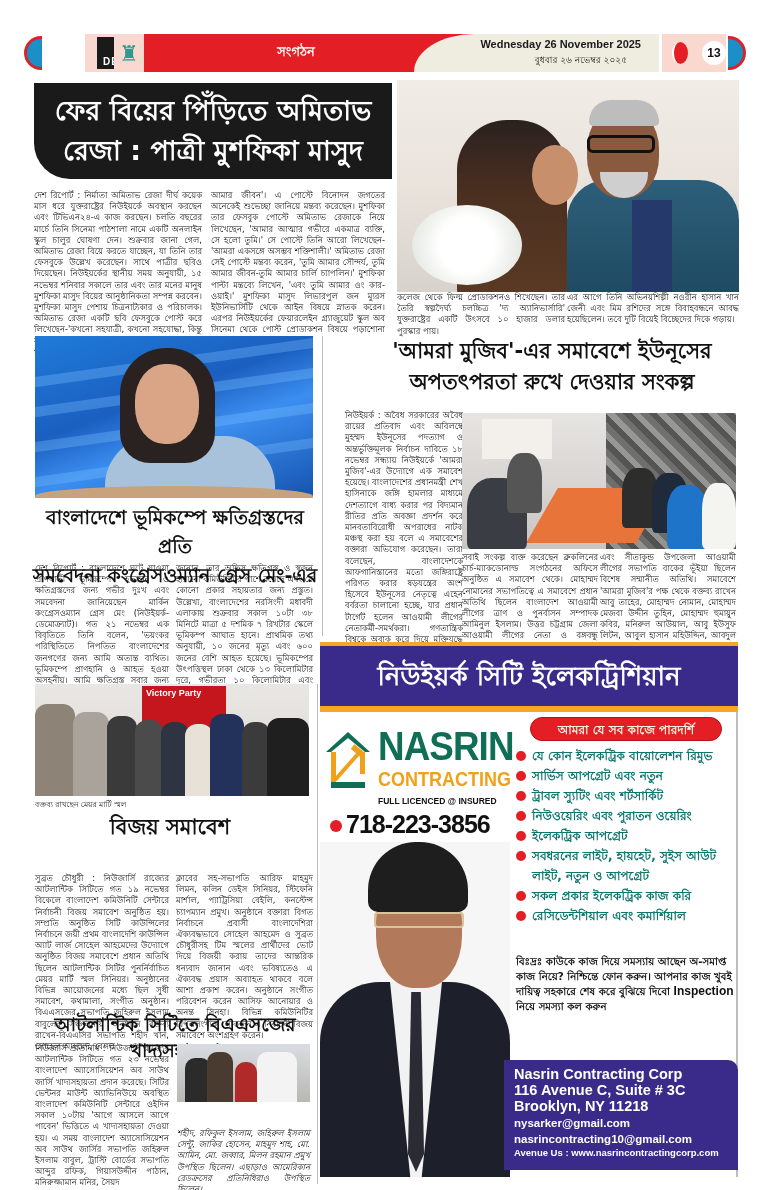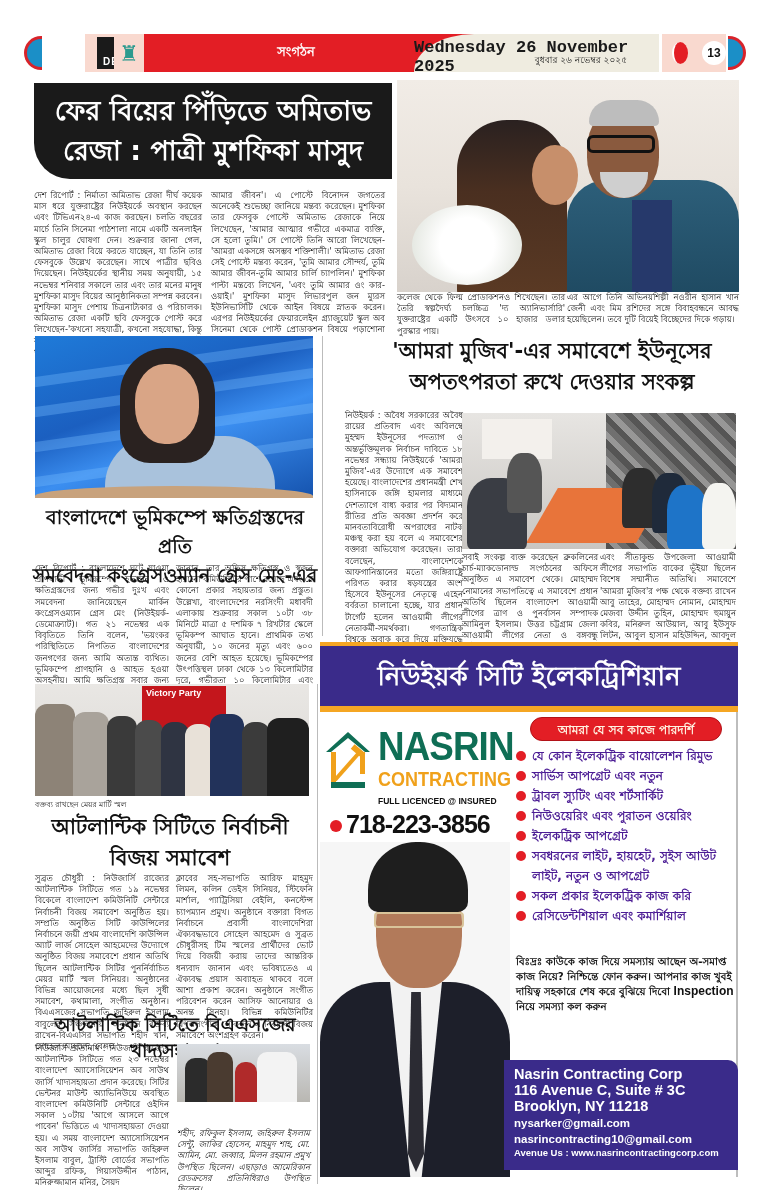--- a/index.html
+++ b/index.html
@@ -10,21 +10,21 @@
   .masthead { position: absolute; left: 24px; top: 34px; width: 722px; height: 38px; }
   .mh-cap { position: absolute; top: 2px; width: 18px; height: 34px; border-radius: 18px; background: #1b8fc7; border: 3px solid #d8232a; }
   .mh-cap.left { left: 0; border-right: none; border-top-right-radius: 0; border-bottom-right-radius: 0; }
   .mh-cap.right { right: 0; border-left: none; border-top-left-radius: 0; border-bottom-left-radius: 0; }
   .mh-logo { position: absolute; left: 18px; top: 0; width: 68px; height: 38px; background: #f9d9cf; display:flex; align-items:center; justify-content:center;margin-left:43px; }
   .mh-logo .box { width: 44px; height: 32px; background: #1a1a1a; color: #fff; font-family: "Liberation Sans", sans-serif; font-weight: bold; font-size: 10px; display:flex; align-items:flex-end; justify-content:center; padding-bottom: 2px; letter-spacing: 1px; }
   .mh-statue { position: absolute; left: 90px; top: 0; width: 30px; height: 38px; background: #f9d9cf; display:flex; align-items:center; justify-content:center; color: #2c9a8e; font-size: 22px; }
   .mh-red { position: absolute; left: 120px; top: 0; width: 360px; height: 38px; background: #e31e25; }
   .mh-red .section { position: absolute; left: 0; width: 280px; top: 8px; text-align: center; color: #fff; font-size: 13px; font-weight: bold; padding-left: 24px; }
   .mh-date { position: absolute; left: 390px; top: 0; width: 245px; height: 38px; background: #efece0; border-top-left-radius: 60px 38px; }
-  .mh-date .en { position: absolute; right: 18px; top: 4px; font-family: Liberation Mono, monospace; font-weight: bold; font-size: 17px; color: #1a1a1a; }
+  .mh-date .en { position: absolute; right: 18px; top: 4px; font-family: Liberation Sans, sans-serif; font-weight: bold; font-size: 11px; color: #1a1a1a; margin-left: 28px; }
   .mh-date .bn { position: absolute; right: 32px; top: 19px; font-size: 9px; color: #1a1a1a; }
   .mh-page { position: absolute; left: 638px; top: 0; width: 64px; height: 38px; background: #f9d9cf; }
   .mh-flag { position: absolute; left: 10px; top: 8px; width: 16px; height: 22px; border-radius: 50%; background: #e31e25; border-left: 2px solid #fff; }
   .mh-num { position: absolute; left: 40px; top: 7px; width: 24px; height: 24px; border-radius: 50%; background: #fff; font-family: "Liberation Sans", sans-serif; font-weight: bold; font-size: 12px; text-align: center; line-height: 24px; color: #111; }
 
   
   .article-text { font-size: 8.4px; line-height: 11.2px; color: #111; text-align: justify; }
   .col { position: absolute; }
   .photo { position: absolute; overflow: hidden; }
   .headline { position: absolute; text-align: center; font-weight: bold; color: #111; }
@@ -98,21 +98,21 @@
   .ad-orange { position: absolute; left: 0; top: 64px; width: 418px; height: 6px; background: #f5a623; }
   .ad-logo-house { position: absolute; left: 5px; top: 88px; width: 46px; height: 62px; }
   .ad-nasrin { position: absolute; left: 58px; top: 82px; font-family: "Liberation Sans", sans-serif; font-weight: bold; font-size: 40px; color: #0f6e55; letter-spacing: -1px; transform: scaleX(0.92); transform-origin: left; }
   .ad-contracting { position: absolute; left: 58px; top: 126px; font-family: "Liberation Sans", sans-serif; font-weight: bold; font-size: 20px; color: #f0a11b; transform: scaleX(0.9); transform-origin: left; }
   .ad-licensed { position: absolute; left: 58px; top: 154px; font-family: "Liberation Sans", sans-serif; font-weight: bold; font-size: 8.5px; color: #111; }
   .ad-phone { position: absolute; left: 10px; top: 168px; font-family: "Liberation Sans", sans-serif; font-weight: bold; font-size: 25px; color: #111; letter-spacing: -1px; }
   .ad-phone .dot { display:inline-block; width: 12px; height: 12px; border-radius: 50%; background: #e31e25; margin-right: 4px; vertical-align: middle; }
   .ad-expert { position: absolute; left: 210px; top: 75px; width: 192px; height: 24px; border-radius: 12px; background: #e31e25; color: #111; text-align: center; font-size: 12px; line-height: 24px; font-weight: bold; border: 1px solid #b21218; }
   .ad-expert span { color: #fff1e0; }
   .ad-services { position: absolute; left: 196px; top: 104px; width: 222px; list-style: none; }
-  .ad-services li { font-size: 12px; line-height: 20px; color: #4c1d95; padding-left: 16px; position: relative; font-weight: bold; }
+  .ad-services li { font-size: 12px; line-height: 20px; color: #0f766e; padding-left: 16px; position: relative; font-weight: bold; }
   .ad-services li .bullet { position: absolute; left: 0; top: 5px; width: 10px; height: 10px; border-radius: 50%; background: #e31e25; }
   .ad-note { position: absolute; left: 196px; top: 312px; width: 218px; font-size: 10.2px; line-height: 15px; color: #111; font-weight: bold; }
   .ad-note .en { font-family: "Liberation Sans", sans-serif; font-size: 12px; }
   .ad-person { position: absolute; left: 0; top: 200px; width: 190px; height: 335px; background: #f6f6f6; overflow: hidden; }
   .ad-person .hair { position:absolute; left: 48px; top: 0; width: 100px; height: 70px; border-radius: 48px 48px 10px 10px; background: #1e1e1e; }
   .ad-person .face { position:absolute; left: 56px; top: 28px; width: 86px; height: 118px; border-radius: 44%; background: #b27a5a; }
   .ad-person .glasses { position:absolute; left: 54px; top: 70px; width: 90px; height: 16px; border: 2px solid #d9c49a; border-radius: 4px; }
   .ad-person .suit { position:absolute; left: 0; top: 140px; width: 190px; height: 200px; border-radius: 60px 60px 0 0; background: #1d1f2a; }
   .ad-person .shirt { position:absolute; left: 70px; top: 140px; width: 52px; height: 200px; background: #f2f2f2; clip-path: polygon(0 0,100% 0,60% 100%,40% 100%); }
   .ad-person .tie { position:absolute; left: 88px; top: 150px; width: 16px; height: 180px; background: #2b2b33; clip-path: polygon(20% 0,80% 0,100% 90%,50% 100%,0 90%); }
@@ -211,21 +211,20 @@
   <div class="person" style="left:72px;width:30px;height:80px;background:#3a3a3a;"></div>
   <div class="person" style="left:100px;width:28px;height:76px;background:#4b4b4b;"></div>
   <div class="person" style="left:126px;width:28px;height:74px;background:#2f3442;"></div>
   <div class="person" style="left:150px;width:28px;height:72px;background:#e8e1d8;"></div>
   <div class="person" style="left:175px;width:34px;height:82px;background:#22325a;"></div>
   <div class="person" style="left:207px;width:28px;height:74px;background:#3b3b3b;"></div>
   <div class="person" style="left:232px;width:42px;height:78px;background:#1f1f1f;"></div>
 </div>
 <div class="col caption s4-cap">বক্তব্য রাখছেন মেয়র মার্টি স্মল</div>
 <div class="headline s4-head">
-  <div>আটলান্টিক সিটিতে নির্বাচনী</div>
   <div>বিজয় সমাবেশ</div>
 </div>
 <div class="col article-text s4-c1">সুব্রত চৌধুরী : নিউজার্সি রাজ্যের আটলান্টিক সিটিতে গত ১৯ নভেম্বর বিকেলে বাংলাদেশ কমিউনিটি সেন্টারে নির্বাচনী বিজয় সমাবেশ অনুষ্ঠিত হয়। সম্প্রতি অনুষ্ঠিত সিটি কাউন্সিলের নির্বাচনে জয়ী প্রথম বাংলাদেশি কাউন্সিল অ্যাট লার্জ সোহেল আহমেদের উদ্যোগে অনুষ্ঠিত বিজয় সমাবেশে প্রধান অতিথি ছিলেন আটলান্টিক সিটির পুনর্নির্বাচিত মেয়র মার্টি স্মল সিনিয়র। অনুষ্ঠানের বিভিন্ন আয়োজনের মধ্যে ছিল সুধী সমাবেশ, কথামালা, সংগীত অনুষ্ঠান। বিএএসজের সভাপতি জহিরুল ইসলাম বাবুলের সঞ্চালনায় অনুষ্ঠানে বক্তব্য রাখেন-বিএএসির সভাপতি শহীদ খান, সোহেল আহমেদ, বেঙ্গল</div>
 <div class="col article-text s4-c2">ক্লাবের সহ-সভাপতি আরিফ মাহমুদ লিমন, কলিন ডেইস সিনিয়র, স্টিফেনি মার্শাল, প্যাট্রিসিয়া বেইলি, কনস্টেন্স চ্যাপম্যান প্রমুখ। অনুষ্ঠানে বক্তারা বিগত নির্বাচনে প্রবাসী বাংলাদেশিরা ঐক্যবদ্ধভাবে সোহেল আহমেদ ও সুব্রত চৌধুরীসহ টিম স্মলের প্রার্থীদের ভোট দিয়ে বিজয়ী করায় তাদের আন্তরিক ধন্যবাদ জানান এবং ভবিষ্যতেও এ ঐক্যবদ্ধ প্রয়াস অব্যাহত থাকবে বলে আশা প্রকাশ করেন। অনুষ্ঠানে সংগীত পরিবেশন করেন আসিফ আনোয়ার ও অনন্ত সিনহা। বিভিন্ন কমিউনিটির বিপুলসংখ্যক লোকজন এ নির্বাচনী বিজয় সমাবেশে অংশগ্রহণ করেন।</div>
 
 <div class="headline s5-head">আটলান্টিক সিটিতে বিএএসজের খাদ্যসহায়তা</div>
 <div class="col article-text s5-c1">নিউজার্সি প্রতিনিধি : নিউজার্সি রাজ্যের আটলান্টিক সিটিতে গত ২৩ নভেম্বর বাংলাদেশ অ্যাসোসিয়েশন অব সাউথ জার্সি খাদ্যসহায়তা প্রদান করেছে। সিটির ভেন্টনর মাউন্ট অ্যাভিনিউয়ে অবস্থিত বাংলাদেশ কমিউনিটি সেন্টারে ওইদিন সকাল ১০টায় 'আগে আসলে আগে পাবেন' ভিত্তিতে এ খাদ্যসহায়তা দেওয়া হয়। এ সময় বাংলাদেশ অ্যাসোসিয়েশন অব সাউথ জার্সির সভাপতি জহিরুল ইসলাম বাবুল, ট্রাস্টি বোর্ডের সভাপতি আব্দুর রফিক, গিয়াসউদ্দীন পাঠান, মনিরুজ্জামান মনির, সৈয়দ</div>
 <div class="photo s5-photo">
   <div class="p" style="left:8px;width:26px;height:44px;background:#2b2b2b;"></div>
   <div class="p" style="left:30px;width:26px;height:50px;background:#4a3b30;"></div>

